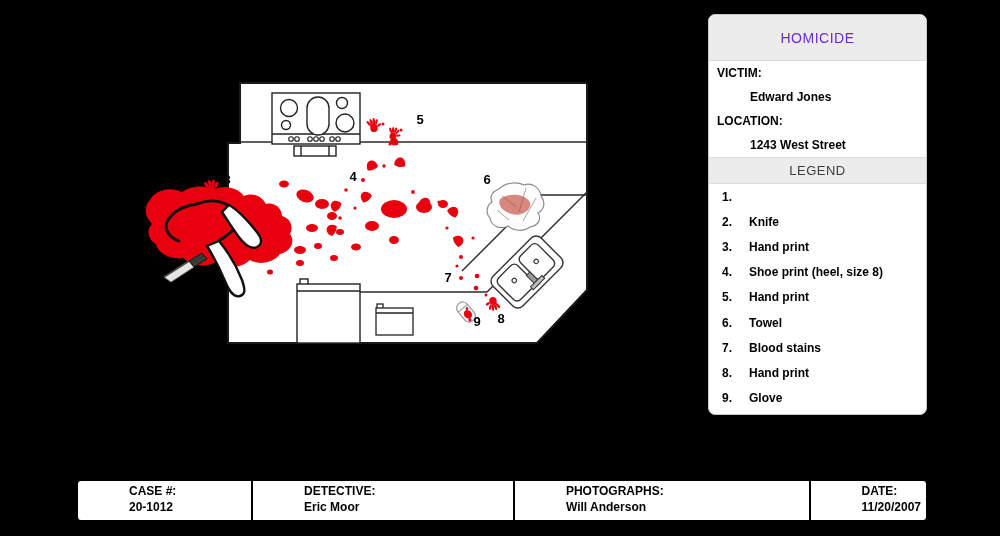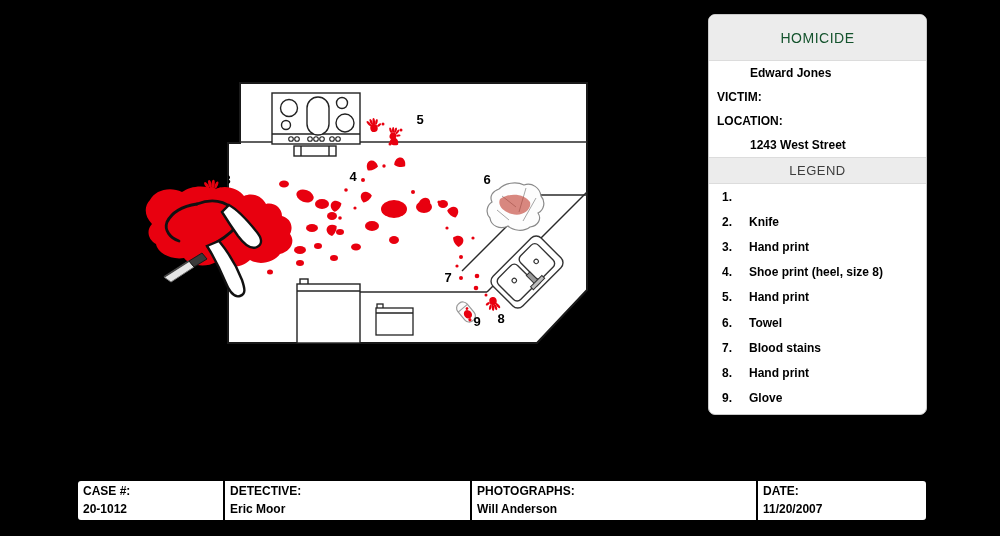--- a/index.html
+++ b/index.html
@@ -4,35 +4,35 @@
 <style>
   html,body{margin:0;padding:0;background:#000;width:1000px;height:536px;overflow:hidden;
     font-family:"Liberation Sans", sans-serif;}
   #stage{position:relative;width:1000px;height:536px;background:#000;}
   #plan-svg{position:absolute;left:0;top:0;}
 
   
   .panel{position:absolute;left:708px;top:14px;width:219px;height:401px;background:#fff;
     border:1px solid #c9c9c9;border-radius:7px;overflow:hidden;box-sizing:border-box;}
   .panel-band{height:45px;background:#ececec;border-bottom:1px solid #dcdcdc;display:flex;
-    align-items:center;justify-content:center;font-size:14px;color:#14532d;letter-spacing:.5px;}
+    align-items:center;justify-content:center;font-size:14px;color:#6d28d9;letter-spacing:.5px;}
   .panel-row{height:24px;display:flex;align-items:center;font-size:12px;font-weight:bold;color:#000;}
   .panel-row.lbl{padding-left:8px;}
   .panel-row.val{padding-left:41px;}
   .legend-band{height:25px;background:#ececec;border-top:1px solid #dcdcdc;border-bottom:1px solid #dcdcdc;
     display:flex;align-items:center;justify-content:center;font-size:13px;color:#3d3d3d;letter-spacing:.5px;margin-top:0;}
   .legend-item{height:25.2px;display:flex;align-items:center;font-size:12px;font-weight:bold;color:#000;}
   .legend-num{width:27px;padding-left:13px;box-sizing:content-box;}
   .legend-label{flex:1;}
 
   
   .case-table{position:absolute;left:76px;top:479px;width:852px;height:43px;background:#fff;
     border-radius:5px;display:flex;box-sizing:border-box;border:2px solid #000;overflow:hidden;}
-  .case-cell{border-right:2px solid #000;box-sizing:border-box;padding:2px 12px 0 5px;display:flex;
-    flex-direction:column;justify-content:space-between;height:100%;padding-bottom:3px;}
+  .case-cell{border-right:2px solid #000;box-sizing:border-box;padding:2px 5px 0 5px;display:flex;
+    flex-direction:column;justify-content:flex-start;height:100%;padding-bottom:3px;margin-left:46px;}
   .case-cell:last-child{border-right:none;}
   .case-cell .c-label,.case-cell .c-value{font-size:12px;font-weight:bold;color:#000;line-height:16px;}
   .w1{width:147px;} .w2{width:247px;} .w3{width:286px;} .w4{flex:1;}
 </style>
 <style>.blood, .blood *, .blood-fill{fill:#e8000f;}
 .towel-stain{fill:#c0392b;}</style></head>
 <body>
 
 <div id="stage">
 
@@ -211,22 +211,22 @@
         <text x="420" y="124">5</text>
         <text x="487" y="184">6</text>
         <text x="448" y="282">7</text>
         <text x="501" y="323">8</text>
         <text x="477" y="326">9</text>
       </g>
   </svg>
 
   <div class="panel">
     <div class="panel-band">HOMICIDE</div>
+    <div class="panel-row lbl">VICTIM:</div>
     <div class="panel-row val">Edward Jones</div>
-    <div class="panel-row lbl">VICTIM:</div>
     <div class="panel-row lbl">LOCATION:</div>
     <div class="panel-row val">1243 West Street</div>
     <div class="legend-band">LEGEND</div>
     <div id="legend-list">
         <div class="legend-item">
           <span class="legend-num">1.</span>
         </div>
         <div class="legend-item">
           <span class="legend-num">2.</span>
           <span class="legend-label">Knife</span>

